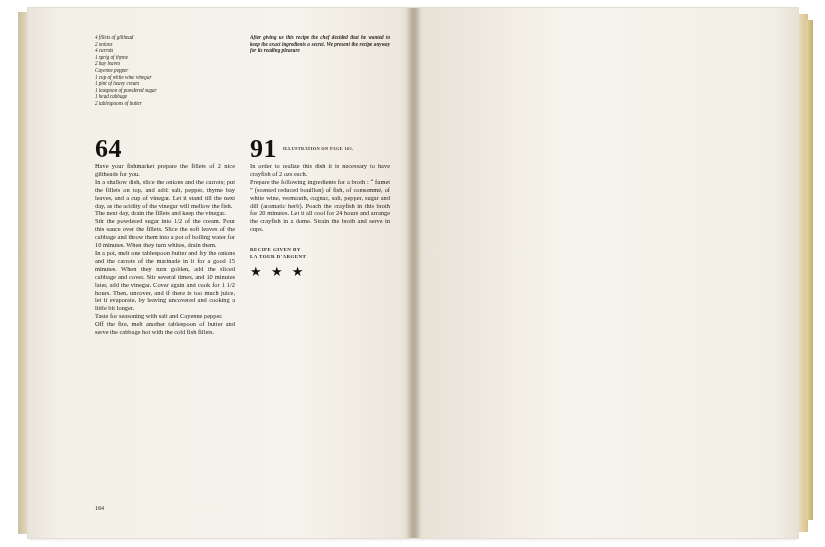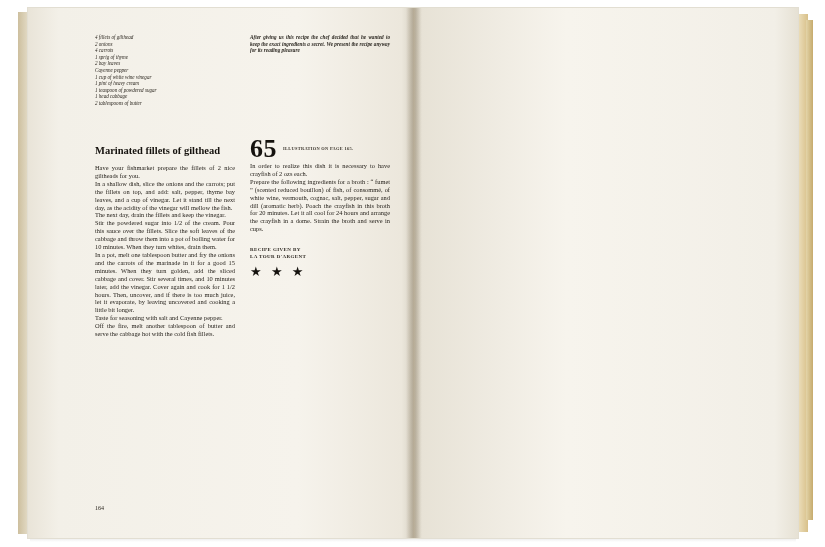--- a/index.html
+++ b/index.html
@@ -203,35 +203,35 @@
         <div>1 cup of white wine vinegar</div>
         <div>1 pint of heavy cream</div>
         <div>1 teaspoon of powdered sugar</div>
         <div>1 head cabbage</div>
         <div>2 tablespoons of butter</div>
       </div>
 
       <div class="col chefnote">After giving us this recipe the chef decided that he wanted to keep the exact ingredients a secret. We present the recipe anyway for its reading pleasure</div>
 
       <div class="col col-a">
-        <div class="recipe-title">Marinated fillets of gilthead</div>
+        <div class="recipe-num">64</div>
         <div class="body-text">
           <p>Have your fishmarket prepare the fillets of 2 nice giltheads for you.</p>
           <p>In a shallow dish, slice the onions and the carrots; put the fillets on top, and add: salt, pepper, thyme bay leaves, and a cup of vinegar. Let it stand till the next day, as the acidity of the vinegar will mellow the fish.</p>
           <p>The next day, drain the fillets and keep the vinegar.</p>
           <p>Stir the powdered sugar into 1/2 of the cream. Pour this sauce over the fillets. Slice the soft leaves of the cabbage and throw them into a pot of boiling water for 10 minutes. When they turn whites, drain them.</p>
           <p>In a pot, melt one tablespoon butter and fry the onions and the carrots of the marinade in it for a good 15 minutes. When they turn golden, add the sliced cabbage and cover. Stir several times, and 10 minutes later, add the vinegar. Cover again and cook for 1 1/2 hours. Then, uncover, and if there is too much juice, let it evaporate, by leaving uncovered and cooking a little bit longer.</p>
           <p>Taste for seasoning with salt and Cayenne pepper.</p>
           <p>Off the fire, melt another tablespoon of butter and serve the cabbage hot with the cold fish fillets.</p>
         </div>
       </div>
 
       <div class="col col-b">
         <div>
-          <span class="recipe-num">65</span><span class="illus-note">ILLUSTRATION ON PAGE 165.</span>
+          <span class="recipe-num">91</span><span class="illus-note">ILLUSTRATION ON PAGE 165.</span>
         </div>
         <div class="body-text">
           <p>In order to realize this dish it is necessary to have crayfish of 2 ozs each.</p>
           <p>Prepare the following ingredients for a broth : “ fumet ” (scented reduced bouillon) of fish, of consommé, of white wine, vermouth, cognac, salt, pepper, sugar and dill (aromatic herb). Poach the crayfish in this broth for 20 minutes. Let it all cool for 24 hours and arrange the crayfish in a dome. Strain the broth and serve in cups.</p>
         </div>
         <div class="credit" style="white-space: pre-line;">RECIPE GIVEN BY
 LA TOUR D'ARGENT</div>
         <div class="stars">★ ★ ★</div>
       </div>
 

